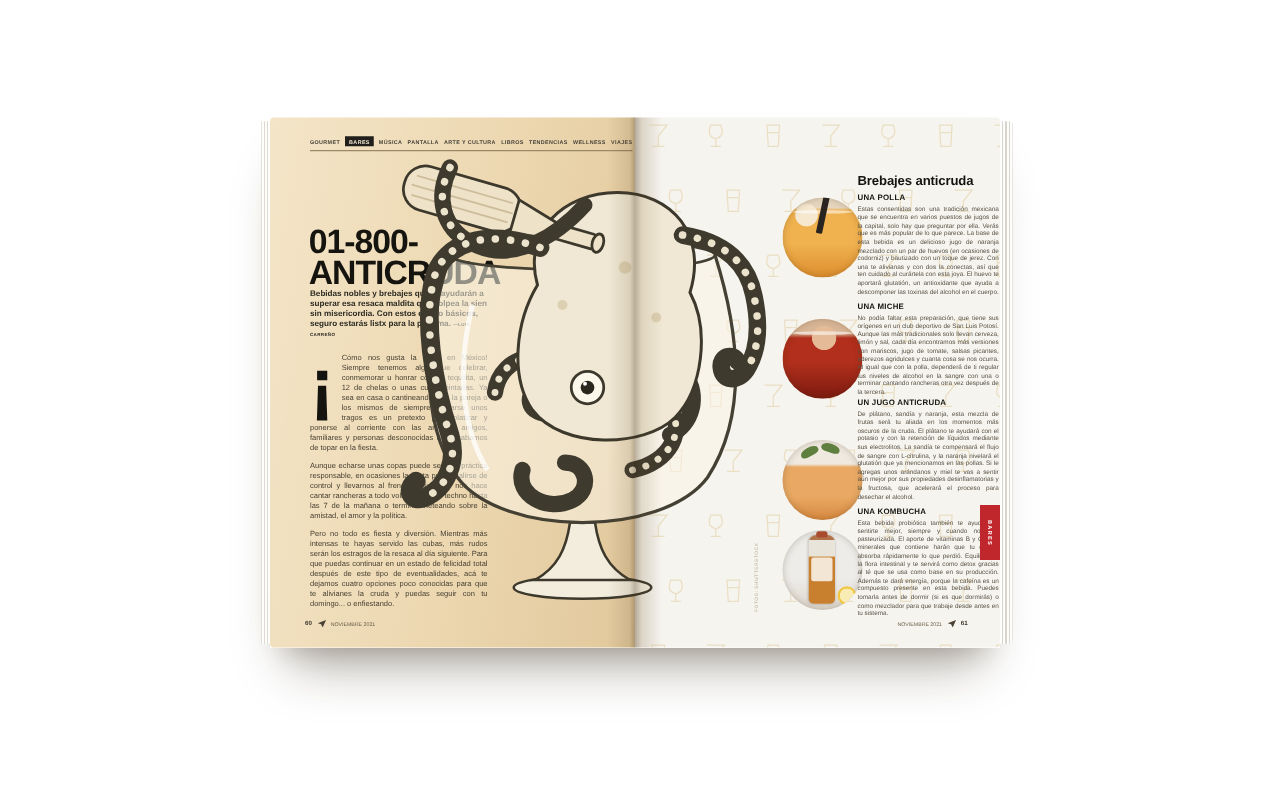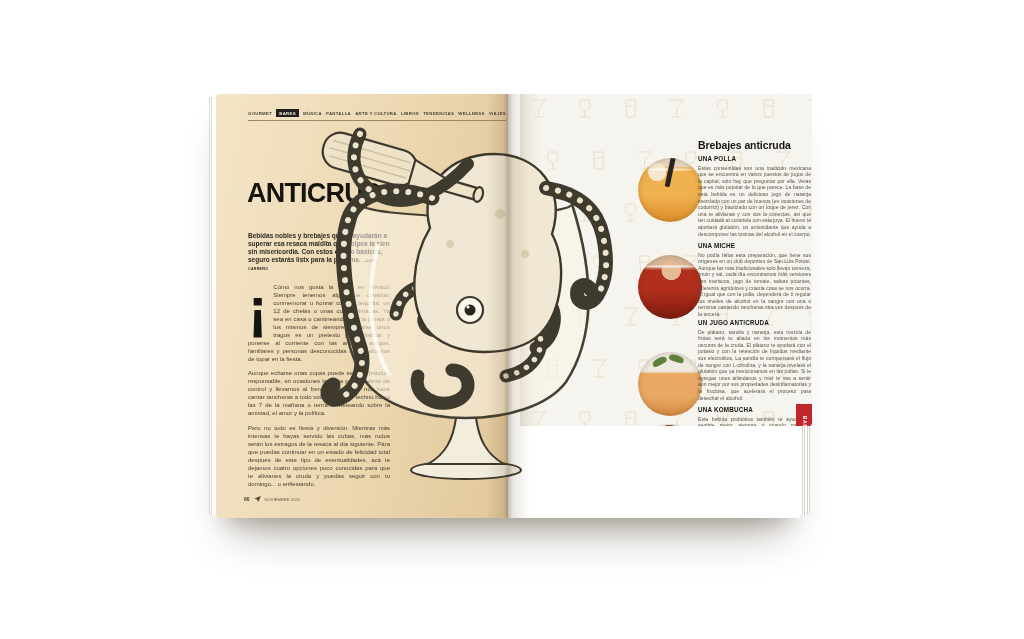--- a/index.html
+++ b/index.html
@@ -8,21 +8,21 @@
 
   .spread{position:absolute;left:216px;top:94px;width:584px;height:424px;
     box-shadow:0 28px 40px -16px rgba(50,38,18,.40),0 12px 20px -10px rgba(50,38,18,.22);}
   .edge-left{position:absolute;left:-7px;top:3px;width:7px;height:418px;
     background:repeating-linear-gradient(to left,#fdfdfc 0 1.5px,#ddd8d0 1.5px 2.4px);}
   .edge-right{position:absolute;left:584px;top:3px;width:10px;height:418px;border-radius:0 3px 3px 0;
     background:repeating-linear-gradient(to right,#fdfdfc 0 1.6px,#d8d4cc 1.6px 2.6px);}
 
   .page-left{position:absolute;left:0;top:0;width:292px;height:424px;border-radius:3px 0 0 3px;
     background:linear-gradient(100deg,#f4e5c8 0%,#ecd7b0 55%,#e1c79b 100%);}
-  .page-right{position:absolute;left:304px;top:0;width:292px;height:332px;border-radius:0 3px 3px 0;
+  .page-right{position:absolute;left:292px;top:0;width:292px;height:424px;border-radius:0 3px 3px 0;
     background:linear-gradient(to right,#e9e3d7 0,#f6f4ef 7%,#f6f4ef 100%);overflow:hidden;}
   .spine{position:absolute;left:270px;top:0;width:44px;height:424px;z-index:6;pointer-events:none;
     background:linear-gradient(to right,rgba(96,72,36,0) 0%,rgba(96,72,36,.14) 40%,rgba(58,40,14,.30) 50%,rgba(96,72,36,.12) 62%,rgba(96,72,36,0) 100%);}
 
   
   .nav{position:absolute;left:32px;top:15px;width:258px;display:flex;justify-content:space-between;align-items:center;z-index:2;}
   .nav-item{font-size:4.3px;letter-spacing:.3px;color:#49443a;font-weight:700;white-space:nowrap;}
   .nav-item.active{background:#211f1b;color:#f3e9d6;padding:1.5px 3px;}
   .nav-rule{position:absolute;left:32px;top:26px;width:258px;height:1px;background:#9b8866;z-index:2;}
 
@@ -96,20 +96,21 @@
         <span class="nav-item">PANTALLA</span>
         <span class="nav-item">ARTE Y CULTURA</span>
         <span class="nav-item">LIBROS</span>
         <span class="nav-item">TENDENCIAS</span>
         <span class="nav-item">WELLNESS</span>
         <span class="nav-item">VIAJES</span>
       </div>
       <div class="nav-rule"></div>
 
       <div class="title">
+        <div>01-800-</div>
         <div>ANTICRUDA</div>
       </div>
 
       <div class="standfirst">
         <span>Bebidas nobles y brebajes que te ayudarán a superar esa resaca maldita que golpea la sien sin misericordia. Con estos cuatro básicos, seguro estarás listx para la próxima. </span><span class="byline">—LUIS CARREÑO</span>
       </div>
 
       <div class="bodycol">
         <span class="dropcap">¡</span>
         <p>Cómo nos gusta la fiesta en México! Siempre tenemos algo que celebrar, conmemorar u honrar con un tequilita, un 12 de chelas o unas cubas pintadas. Ya sea en casa o cantineando, con la pareja o los mismos de siempre, echarse unos tragos es un pretexto para platicar y ponerse al corriente con las amigas, amigos, familiares y personas desconocidas que acabamos de topar en la fiesta.</p>

